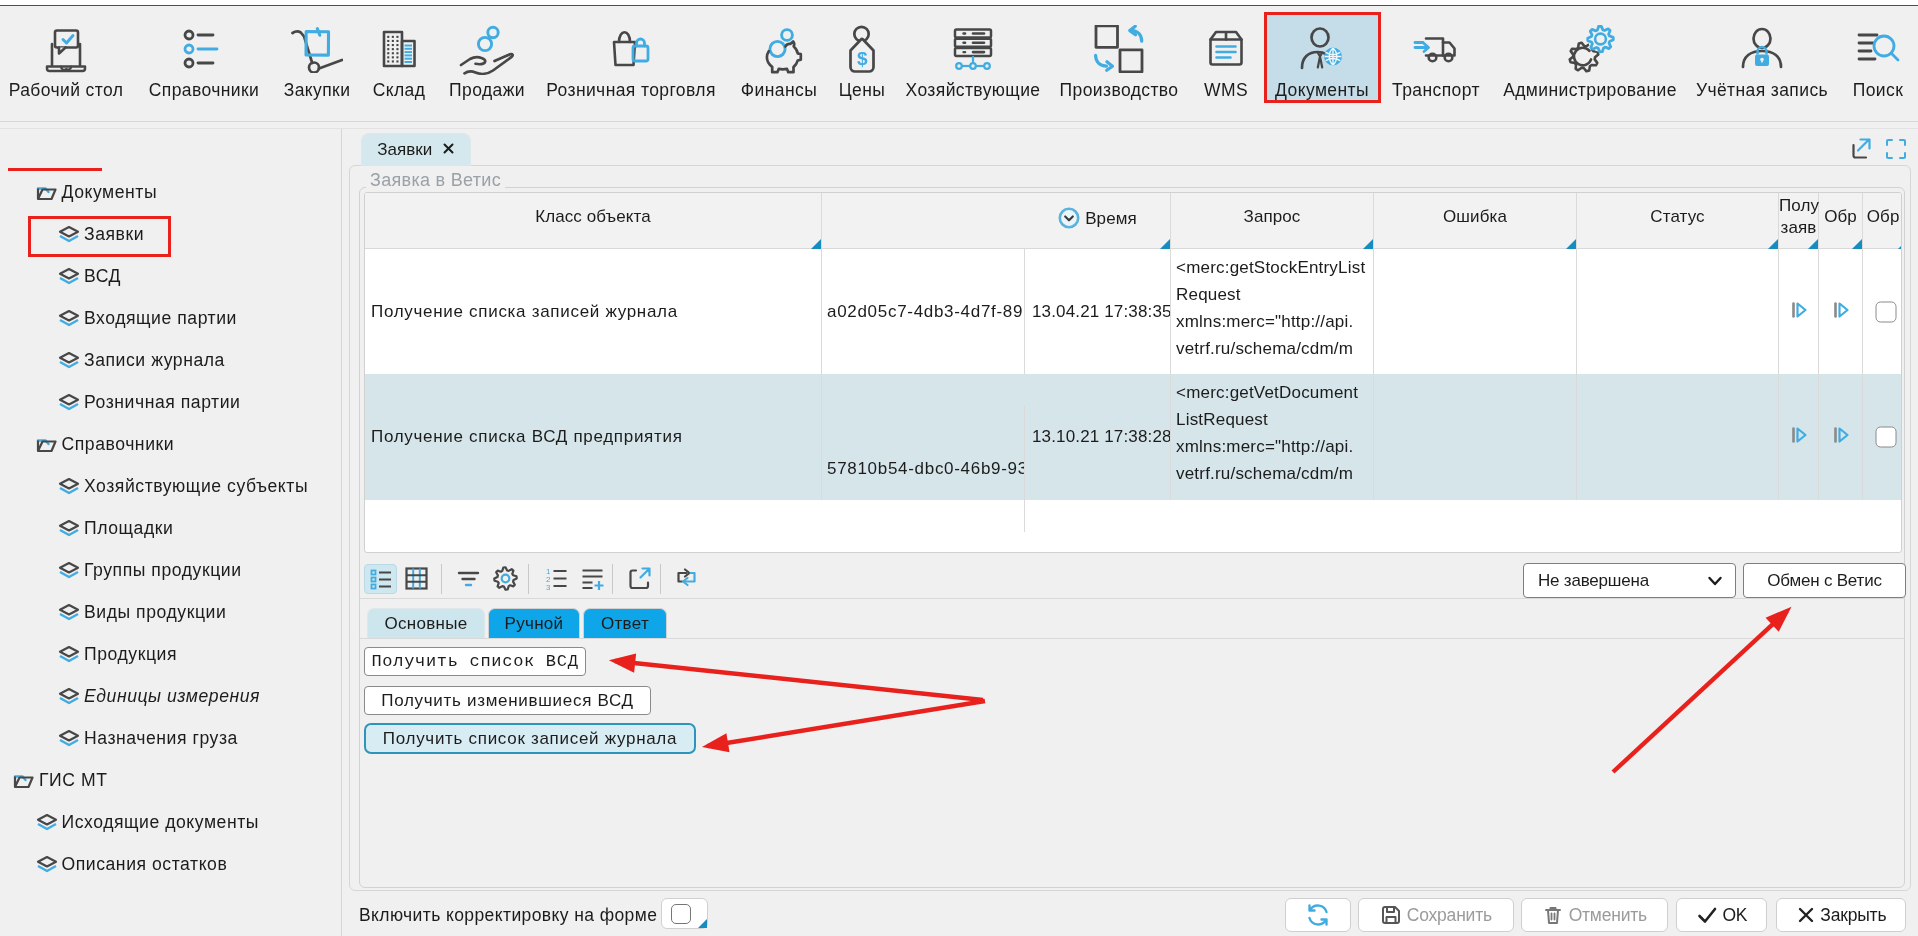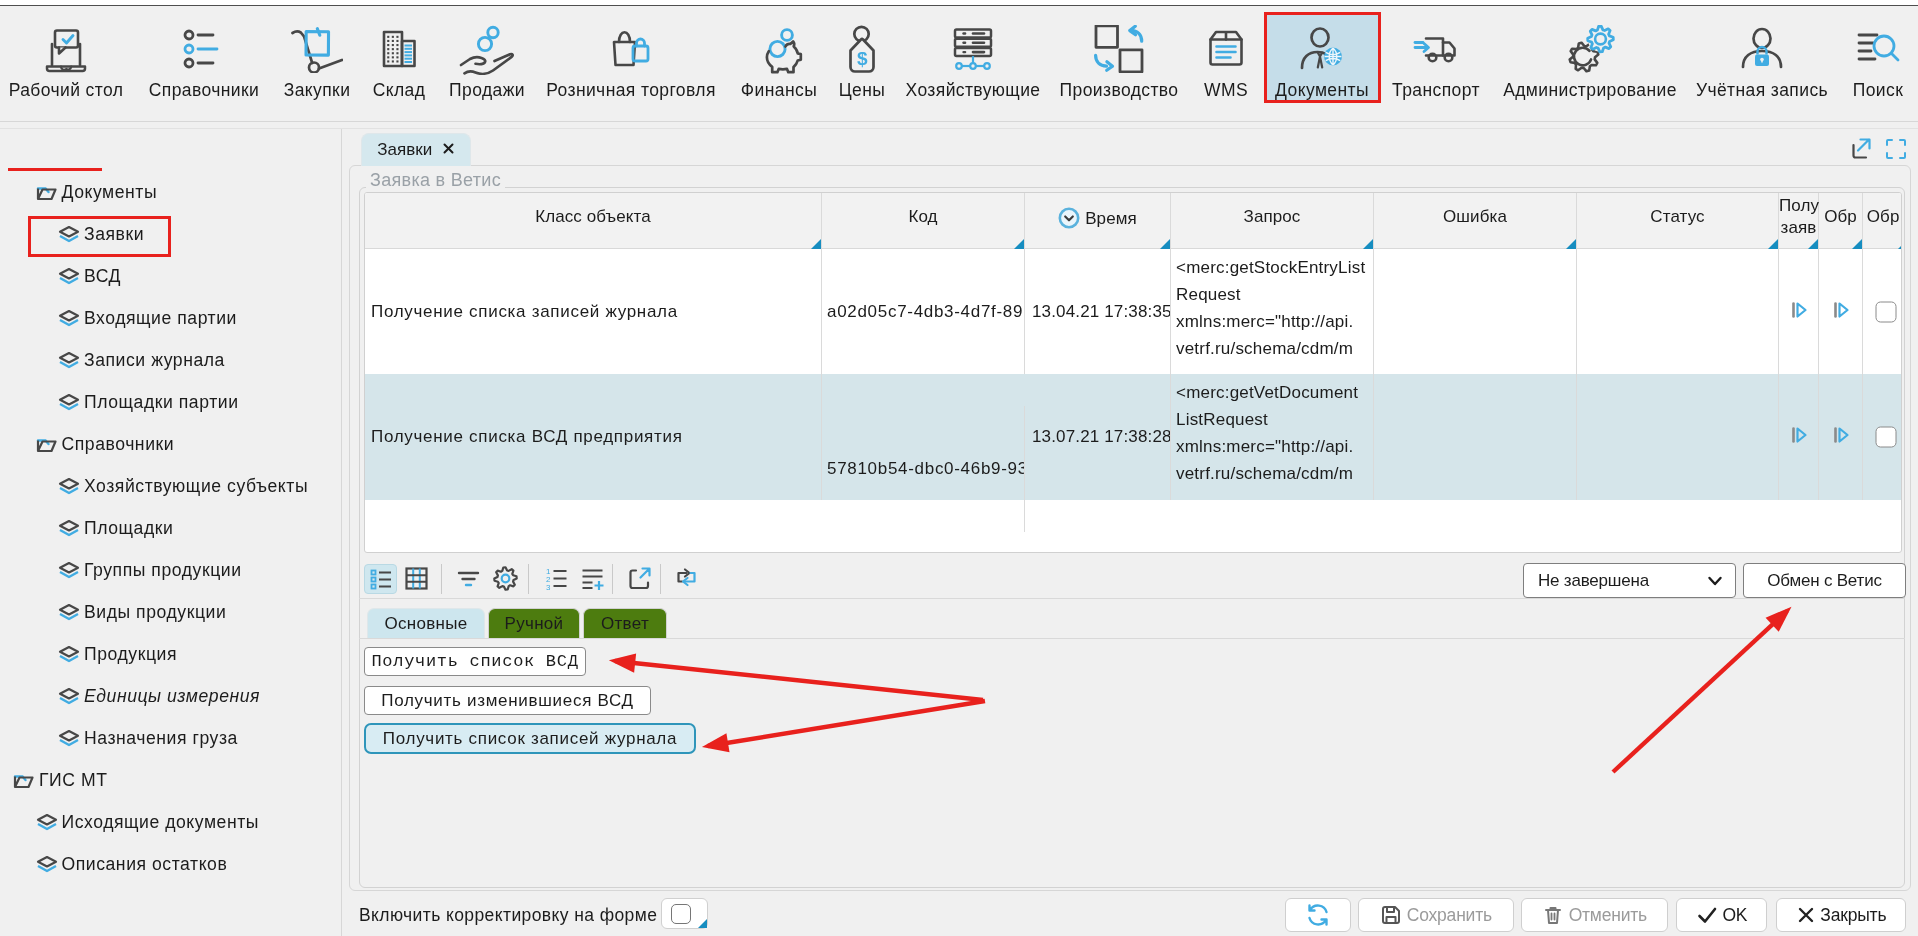--- a/index.html
+++ b/index.html
@@ -29,21 +29,21 @@
 .rc { overflow:hidden; }
 .cq { position:absolute; left:5px; top:5px; width:198px; font-size:17px; line-height:27px; letter-spacing:0.2px; }
 .cbx { position:absolute; left:50%; top:50%; transform:translate(-50%,-50%); width:21px; height:21px; background:#fff; border:1.6px solid #8a8a8a; border-radius:5px; }
 .tb2btn { position:absolute; top:564px; width:33px; height:30px; border-radius:4px; padding:1px 3px; }
 .tb2btn.active { background:#cfe7ef; border:1px solid #b9d9e4; }
 .sep { position:absolute; top:564px; width:1px; height:30px; background:#c9c9c9; }
 #dropdown { position:absolute; left:1523px; top:563px; width:213px; height:35px; background:#fff; border:1px solid #7e7e7e; border-radius:4px; font-size:17px; line-height:33px; padding-left:14px; letter-spacing:-0.2px; }
 #dropdown svg { position:absolute; right:12px; top:9px; }
 #btn-obmen { position:absolute; left:1743px; top:563px; width:163px; height:35px; background:#fff; border:1px solid #7e7e7e; border-radius:4px; font-size:17px; line-height:33px; text-align:center; letter-spacing:-0.2px; }
 .hline2 { position:absolute; left:359px; width:1546px; height:1px; background:#d9d9d9; }
-.tab2 { position:absolute; top:608px; height:31px; font-size:17px; text-align:center; border:1px solid #d2d2d2; border-bottom:none; border-radius:7px 7px 0 0; background:#4d7c0f; letter-spacing:0.3px; }
+.tab2 { position:absolute; top:608px; height:31px; font-size:17px; text-align:center; border:1px solid #d2d2d2; border-bottom:none; border-radius:7px 7px 0 0; background:#0ea5e9; letter-spacing:0.3px; }
 .tab2.active { background:#cde6ee; border-color:#dfe7ea; }
 .pbtn { position:absolute; background:#fff; border:1px solid #8a8a8a; border-radius:4px; font-size:17px; text-align:center; letter-spacing:0.7px; }
 #btn3 { position:absolute; background:#d8ecf3; border:2px solid #2e95ba; border-radius:7px; font-size:17px; text-align:center; letter-spacing:0.7px; }
 #bottombar { position:absolute; left:350px; top:892px; width:1568px; height:44px; background:#f0f0f0; }
 #chklabel { position:absolute; left:359px; top:905px; font-size:17.5px; letter-spacing:0.4px; }
 #chkwrap { position:absolute; left:661px; top:898px; width:47px; height:31px; background:#fff; border:1px solid #d0d0d0; border-radius:6px; }
 #chk { position:absolute; left:9px; top:5px; width:20px; height:20px; border:1.6px solid #767676; border-radius:5px; background:#fff; }
 #chktri { position:absolute; right:0; bottom:0; width:0; height:0; border-right:9px solid #168dc0; border-top:9px solid transparent; }
 .bbtn { position:absolute; top:898px; height:34px; background:#fff; border:1px solid #cfcfcf; border-radius:6px; font-size:17.5px; display:flex; align-items:center; justify-content:center; letter-spacing:-0.2px; }
 .gray { color:#9b9b9b; }
@@ -279,21 +279,21 @@
 <path d="M3 13 l9 5 9 -5" fill="none" stroke="#41ace2" stroke-width="2.4" stroke-linejoin="round"></path>
 <path d="M12 4 l9 4.7 -9 4.7 -9 -4.7 z" fill="#f0f0f0" stroke="#474747" stroke-width="2.2" stroke-linejoin="round"></path>
         </svg></span>
       <span class="ttxt" style="left:84.0px;">Записи журнала</span>
     </div>
     <div class="trow" style="top:253px;">
       <span class="ticn" style="left:57.0px;"><svg width="24" height="24" viewBox="0 0 24 24" style="">
 <path d="M3 13 l9 5 9 -5" fill="none" stroke="#41ace2" stroke-width="2.4" stroke-linejoin="round"></path>
 <path d="M12 4 l9 4.7 -9 4.7 -9 -4.7 z" fill="#f0f0f0" stroke="#474747" stroke-width="2.2" stroke-linejoin="round"></path>
         </svg></span>
-      <span class="ttxt" style="left:84.0px;">Площадки партии</span>
+      <span class="ttxt" style="left:84.0px;">Розничная партии</span>
     </div>
     <div class="trow" style="top:295px;">
       <span class="ticn" style="left:34.5px;"><svg width="24" height="24" viewBox="0 0 24 24" style="">
 <path d="M3 7.5 h7.5 l3 3.5" fill="none" stroke="#41ace2" stroke-width="2.4" stroke-linecap="round"></path>
 <path d="M3 7.5 V18 h13.5 l4 -9.5 H7.5 L3 18" fill="none" stroke="#474747" stroke-width="2.2" stroke-linejoin="round"></path>
         </svg></span>
       <span class="ttxt" style="left:61.5px;">Справочники</span>
     </div>
     <div class="trow" style="top:337px;">
       <span class="ticn" style="left:57.0px;"><svg width="24" height="24" viewBox="0 0 24 24" style="">
@@ -377,21 +377,20 @@
 <path d="M8 13.5 L19 2.5 M10.5 2.5 H19.5 V11.5" stroke="#41ace2" stroke-width="2.2" fill="none" stroke-linecap="round" stroke-linejoin="round"></path>
     </svg></div>
 <div style="position:absolute;left:1884px;top:137px;"><svg width="24" height="24" viewBox="0 0 24 24" style="">
 <path d="M3 8 V4 a1 1 0 0 1 1 -1 H8 M16 3 h4 a1 1 0 0 1 1 1 V8 M21 16 v4 a1 1 0 0 1 -1 1 H16 M8 21 H4 a1 1 0 0 1 -1 -1 V16" stroke="#41ace2" stroke-width="2" fill="none" stroke-linecap="round"></path>
     </svg></div>
 <div id="fieldset"></div>
 <div id="legend">Заявка в Ветис</div>
 <div id="table">
   <div id="thead">
       <div class="hc" style="left:0px;width:457px;padding-top:14px;">Класс объекта<span class="tri"></span></div>
-      <div class="hc" style="left:457px;width:203px;padding-top:14px;">Код<span class="tri"></span></div>
       <div class="hc" style="left:660px;width:146px;padding-top:14px;"><svg width="22" height="22" viewBox="0 0 22 22" style="vertical-align:-5px;margin-right:5px;">
 <circle cx="11" cy="11" r="9.2" fill="#eaf5fb" stroke="#5ab2dd" stroke-width="2.6"></circle>
 <path d="M7.2 9.5 l3.8 3.8 3.8 -3.8" fill="none" stroke="#3c3c3c" stroke-width="2.2" stroke-linecap="round" stroke-linejoin="round"></path>
         </svg>Время<span class="tri"></span></div>
       <div class="hc" style="left:806px;width:203px;padding-top:14px;">Запрос<span class="tri"></span></div>
       <div class="hc" style="left:1009px;width:203px;padding-top:14px;">Ошибка<span class="tri"></span></div>
       <div class="hc" style="left:1212px;width:202px;padding-top:14px;">Статус<span class="tri"></span></div>
       <div class="hc" style="left:1414px;width:40px;padding-top:2px;line-height:22px;">Полу<br>заяв<span class="tri"></span></div>
       <div class="hc" style="left:1454px;width:44px;padding-top:14px;">Обр<span class="tri"></span></div>
       <div class="hc" style="left:1498px;width:46px;padding-top:14px;">Обр.<span class="tri"></span></div>
@@ -428,21 +427,21 @@
       </div>
     </div>
   <div class="trowbig" style="top:181px;height:126px;background:#d5e5ea;">
       <div class="rc" style="left:0px;width:457px;height:126px;">
         <span class="ct" style="left:6px;">Получение списка ВСД предприятия</span>
       </div>
       <div class="rc" style="left:457px;width:203px;height:126px;margin-top:32px;">
         <span class="ct" style="left:5px;white-space:nowrap;">57810b54-dbc0-46b9-93</span>
       </div>
       <div class="rc" style="left:660px;width:146px;height:126px;">
-        <span class="ct" style="left:7px;white-space:nowrap;letter-spacing:0.15px;">13.07.21 17:38:28</span>
+        <span class="ct" style="left:7px;white-space:nowrap;letter-spacing:0.15px;">13.10.21 17:38:28</span>
       </div>
       <div class="rc" style="left:806px;width:203px;height:126px;">
         <div class="cq">&lt;merc:getVetDocument<br>ListRequest<br>xmlns:merc="http://api.<br>vetrf.ru/schema/cdm/m</div>
       </div>
       <div class="rc" style="left:1009px;width:203px;height:126px;"></div>
       <div class="rc" style="left:1212px;width:202px;height:126px;"></div>
       <div class="rc" style="left:1414px;width:40px;height:126px;">
         <span style="position:absolute;left:50%;top:50%;transform:translate(-50%,-50%);"><svg width="20" height="20" viewBox="0 0 20 20" style="">
 <path d="M4.5 3.5 v13" stroke="#8a8a8a" stroke-width="2.6" fill="none" stroke-linecap="round"></path>
 <path d="M8.5 3.5 L16.5 10 L8.5 16.5 z" fill="none" stroke="#41ace2" stroke-width="2.2" stroke-linejoin="round"></path>

